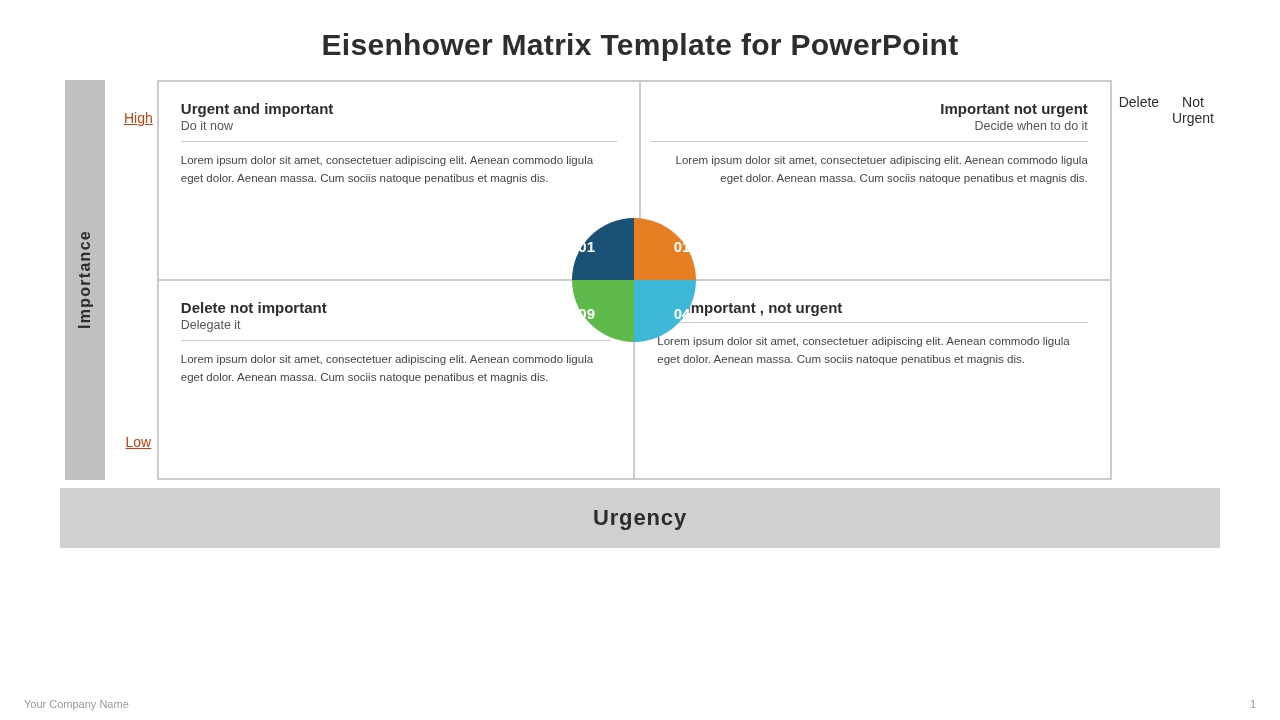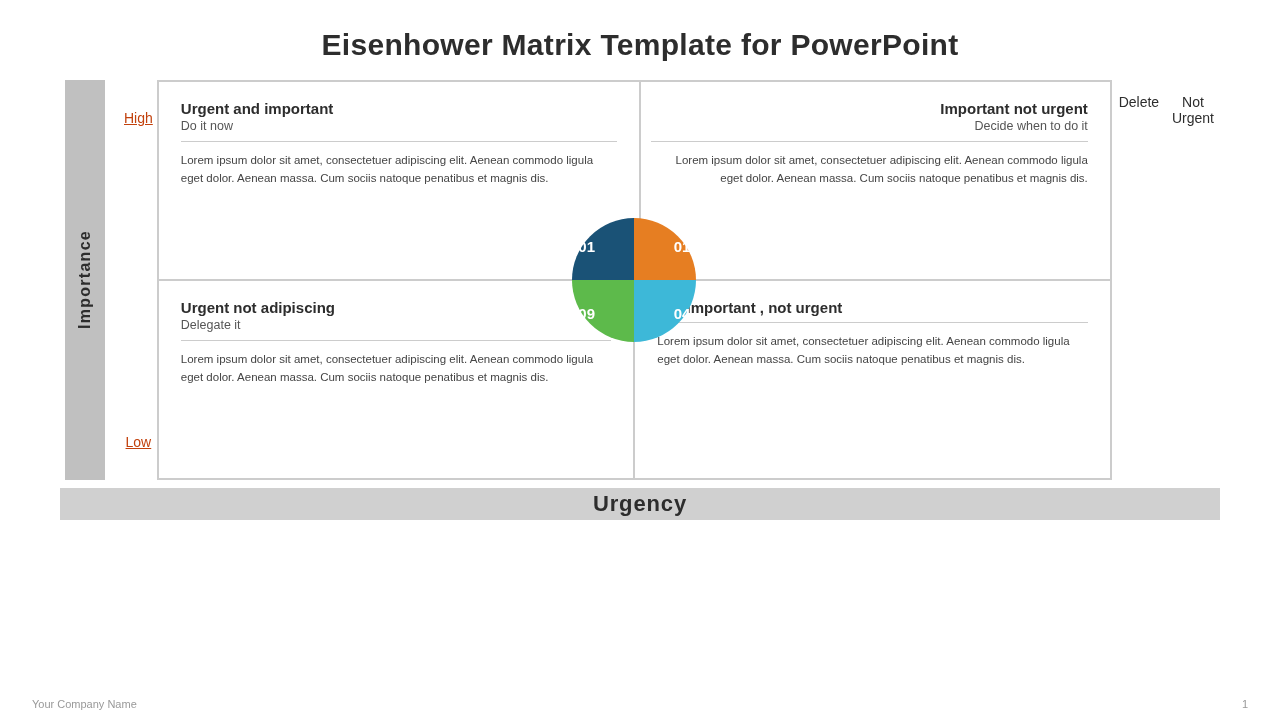--- a/index.html
+++ b/index.html
@@ -181,21 +181,21 @@
       font-size: 14px;
       color: #2d2d2d;
       text-align: center;
       flex: 1;
     }
 
     
     .urgency-bar {
       background: #d0d0d0;
       margin: 8px 60px 0 60px;
-      height: 32px;
+      height: 60px;
       display: flex;
       align-items: center;
       justify-content: center;
       border-radius: 0;
     }
 
     .urgency-label {
       font-size: 22px;
       font-weight: 700;
       color: #2d2d2d;
@@ -203,21 +203,21 @@
     }
 
     
     .footer {
       position: absolute;
       bottom: 10px;
       left: 0;
       right: 0;
       display: flex;
       justify-content: space-between;
-      padding: 0 32px;
+      padding: 0 24px;
     }
 
     .footer-company {
       font-size: 11px;
       color: #999;
     }
 
     .footer-page {
       font-size: 11px;
       color: #999;
@@ -259,21 +259,21 @@
           <div class="cell-subtitle">Decide when to do it</div>
           <hr class="cell-divider">
           <div class="cell-body">Lorem ipsum dolor sit amet, consectetuer adipiscing elit. Aenean commodo  ligula eget dolor. Aenean massa. Cum sociis natoque penatibus et magnis dis.</div>
         </div>
 
       </div>
 
       <div class="matrix-row">
 
         <div class="matrix-cell bottom-left">
-          <div class="cell-title">Urgent not adipiscing</div>
+          <div class="cell-title">Delete not important</div>
           <div class="cell-subtitle">Delegate it</div>
           <hr class="cell-divider">
           <div class="cell-body">Lorem ipsum dolor sit amet, consectetuer adipiscing elit. Aenean commodo  ligula eget dolor. Aenean massa. Cum sociis natoque penatibus et magnis dis.</div>
         </div>
 
         <div class="matrix-cell bottom-right">
           <div class="cell-title">Not important , not urgent</div>
           <hr class="cell-divider">
           <div class="cell-body">Lorem ipsum dolor sit amet, consectetuer adipiscing elit. Aenean commodo  ligula eget dolor. Aenean massa. Cum sociis natoque penatibus et magnis dis.</div>
         </div>

